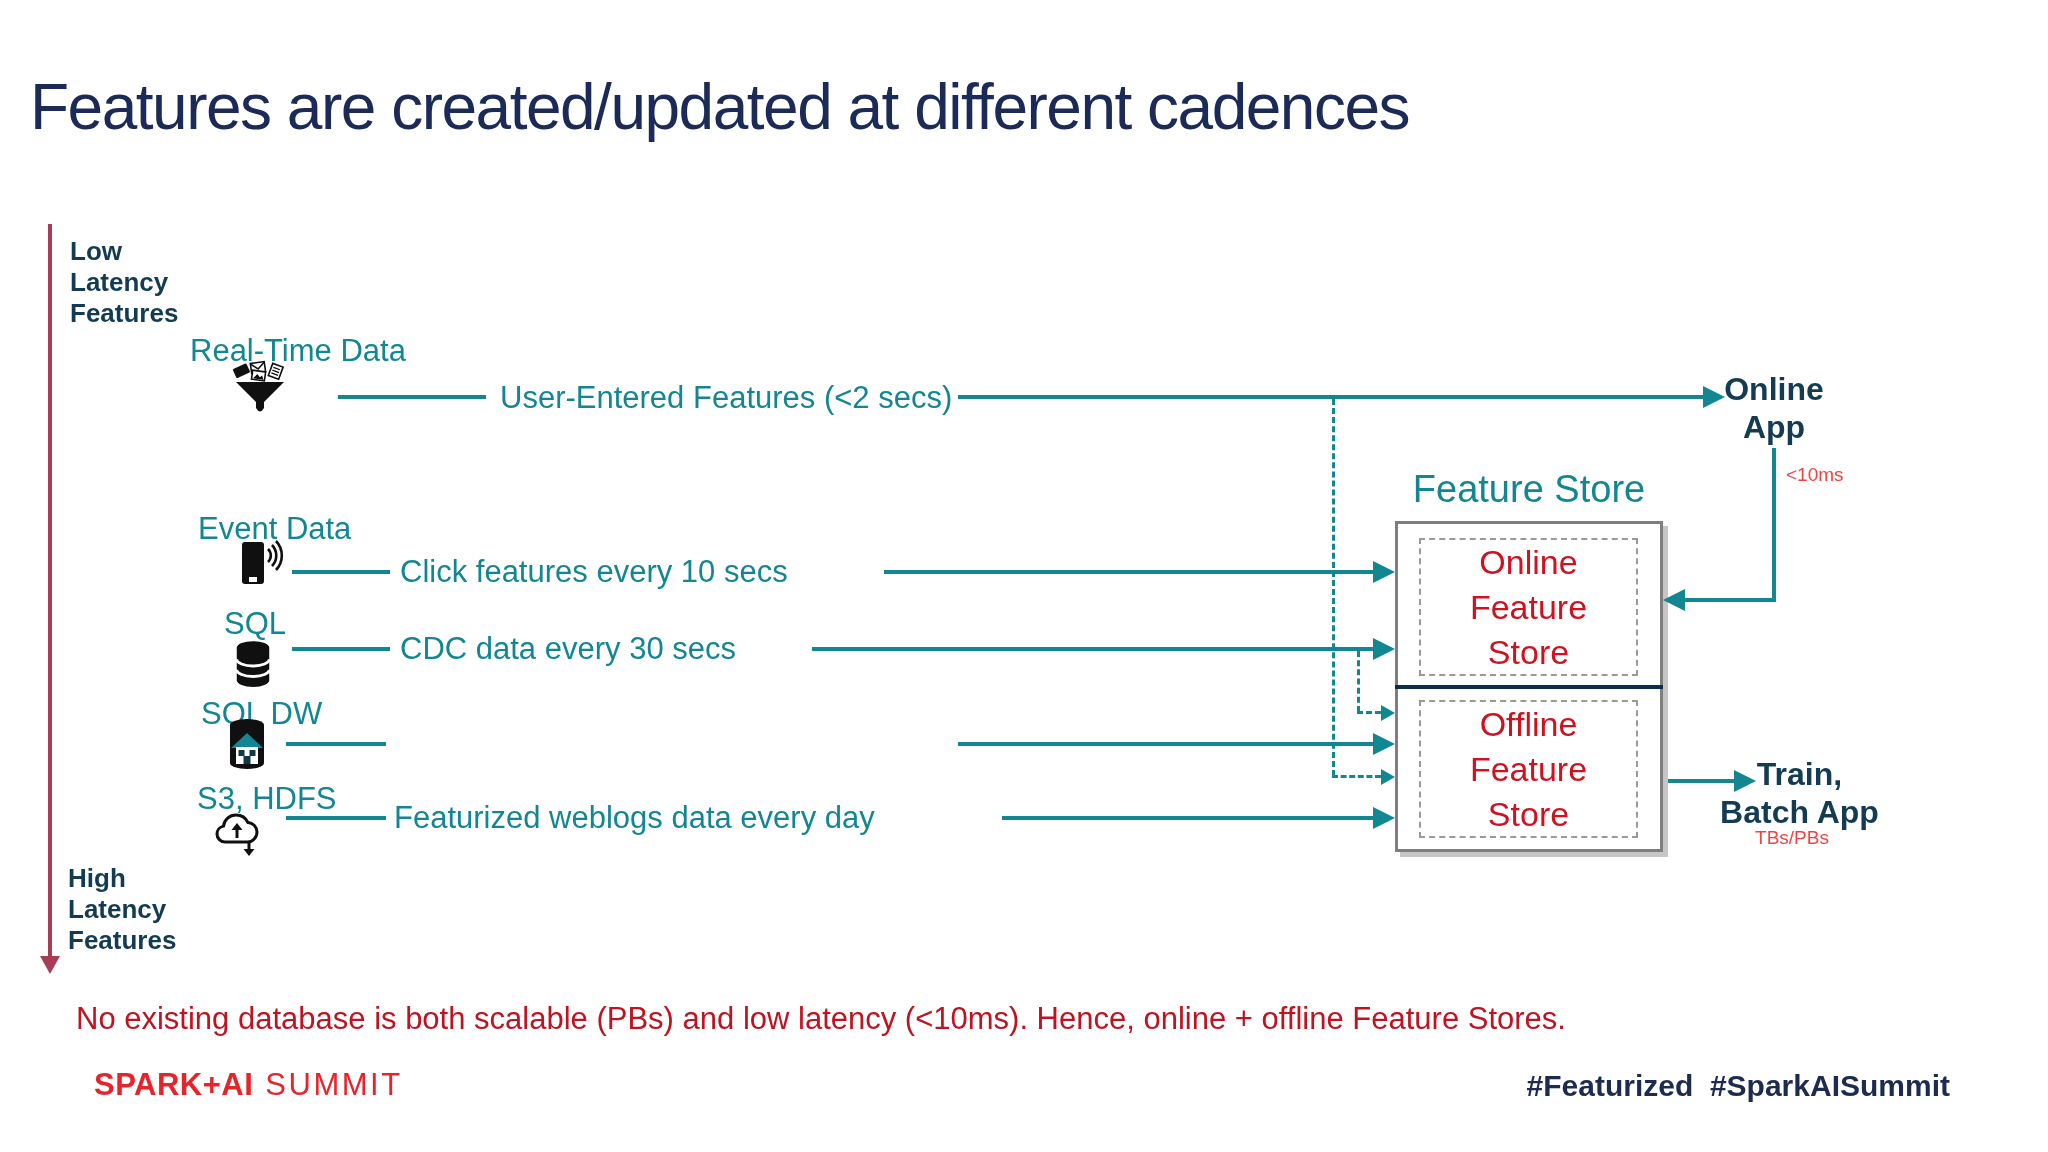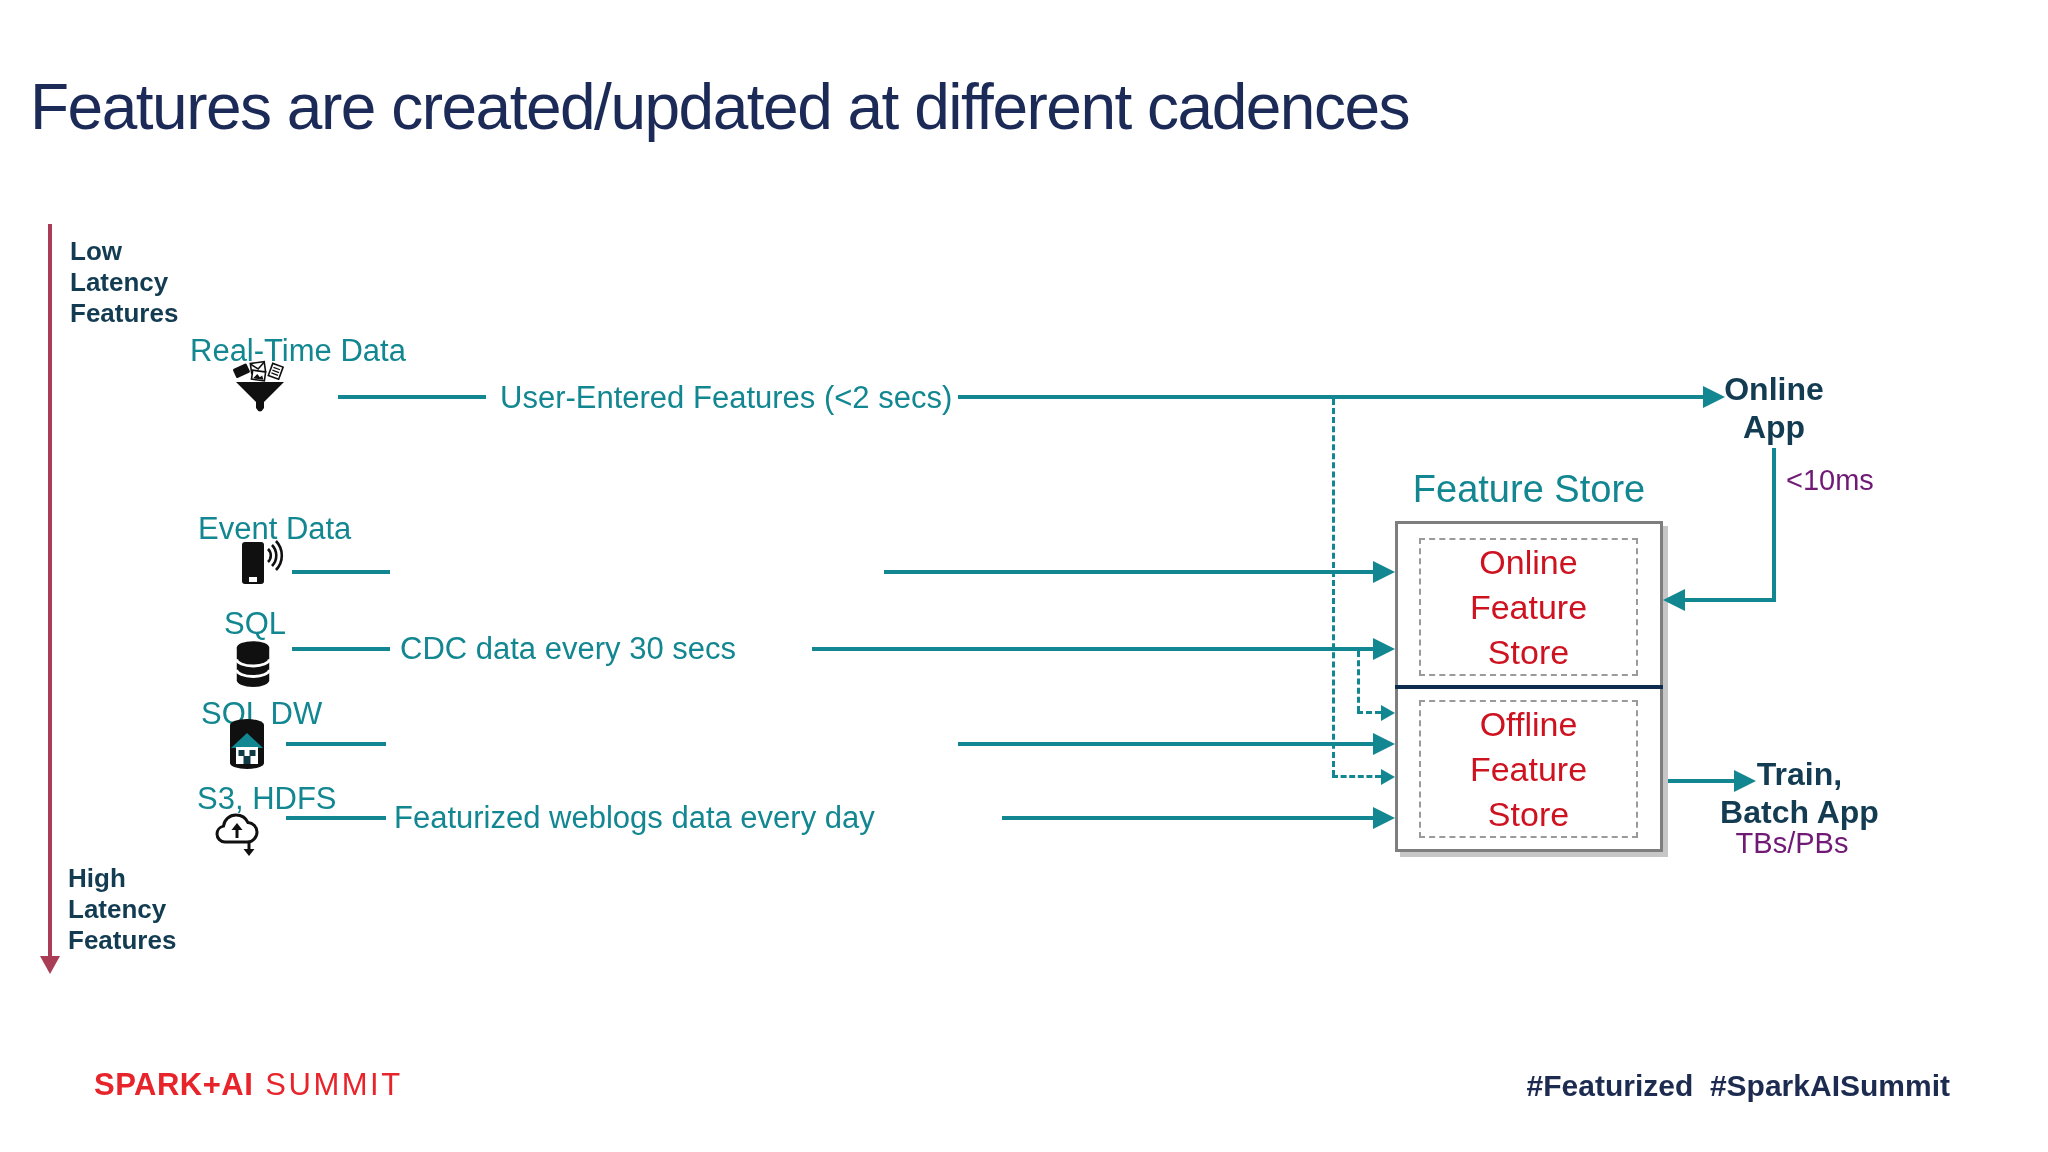--- a/index.html
+++ b/index.html
@@ -9,21 +9,21 @@
   .preline{white-space:pre-line;}
   .pre{white-space:pre;}
 
   
   .title{left:30px;top:70px;font-size:64px;letter-spacing:-1.5px;color:#1B2A57;text-align:center;}
   .axis-label{color:#133C52;font-weight:bold;font-size:26px;line-height:31px;}
   .teal-text{color:#128791;font-size:31px;}
   .fs-title{left:1395px;top:468px;width:268px;text-align:center;color:#128791;font-size:38px;}
   .store-text{color:#CE1220;font-size:34px;line-height:45px;text-align:center;}
   .app-label{color:#133C52;font-weight:bold;font-size:32px;line-height:38px;text-align:center;}
-  .red-note{color:#701a75;font-size:29px;}
+  .red-note{color:#ef4444;font-size:19px;}
   .footnote{left:76px;top:1001px;font-size:31px;color:#BE1320;}
   .logo{left:80px;top:1067px;font-size:31px;color:#E8242B;margin-left:14px;}
   .logo b{font-weight:bold;letter-spacing:0.5px;}
   .logo span{margin-left:12px;letter-spacing:2.5px;font-weight:normal;}
   .hashtags{left:1450px;top:1069px;width:500px;text-align:right;font-size:30px;
             font-weight:bold;color:#1C2B4F;}
 
   
   .hline{position:absolute;height:4px;background:#128791;}
   .vline{position:absolute;width:4px;background:#128791;}
@@ -99,20 +99,21 @@
   <span class="abs icon" style="left:234px;top:540px;">
     <svg width="52" height="54" viewBox="0 0 52 54">
       <rect x="8" y="2" width="22" height="42" rx="3" fill="#101010"></rect>
       <rect x="15" y="37" width="8" height="5" fill="#fff"></rect>
       <path d="M34 22 a9 9 0 0 0 0-13" stroke="#101010" stroke-width="2.6" fill="none"></path>
       <path d="M38 26 a15 15 0 0 0 0-21" stroke="#101010" stroke-width="2.6" fill="none"></path>
       <path d="M42 30 a21 21 0 0 0 0-29" stroke="#101010" stroke-width="2.6" fill="none"></path>
     </svg>
   </span>
   <div class="hline" style="left:292px;top:570px;width:98px;"></div>
+  <div class="abs teal-text" style="left:400px;top:554px;">Click features every 10 secs</div>
   <div class="hline" style="left:884px;top:570px;width:491px;"></div>
   <div class="arr-r" style="left:1373px;top:561px;"></div>
 
   <div class="abs teal-text" style="left:213px;top:606px;margin-left:11px;">SQL</div>
   <span class="abs icon" style="left:232px;top:640px;">
     <svg width="42" height="50" viewBox="0 0 44 52">
       <ellipse cx="22" cy="8" rx="17" ry="7" fill="#101010"></ellipse>
       <path d="M5 8 v34 a17 7 0 0 0 34 0 V8 Z" fill="#101010"></path>
       <path d="M5 20 a17 7 0 0 0 34 0" stroke="#fff" stroke-width="3" fill="none"></path>
       <path d="M5 31 a17 7 0 0 0 34 0" stroke="#fff" stroke-width="3" fill="none"></path>
@@ -177,19 +178,20 @@
   <div class="hline" style="left:1683px;top:598px;width:93px;"></div>
   <div class="arr-l" style="left:1663px;top:589px;"></div>
   <div class="abs red-note" style="left:1786px;top:464px;">&lt;10ms</div>
 
   <div class="hline" style="left:1668px;top:779px;width:66px;"></div>
   <div class="arr-r" style="left:1734px;top:770px;"></div>
   <div class="abs app-label preline" style="left:1712px;top:755px;width:175px;">Train,
 Batch App</div>
   <div class="abs red-note" style="left:1712px;top:827px;width:160px;text-align:center;">TBs/PBs</div>
 
+  <div class="abs footnote">No existing database is both scalable (PBs) and low latency (&lt;10ms). Hence, online + offline Feature Stores.</div>
 
   <div class="abs logo">
     <b>SPARK+AI</b><span>SUMMIT</span>
   </div>
   <div class="abs hashtags pre">#Featurized  #SparkAISummit</div>
 
 </div>
 
 </body></html>

